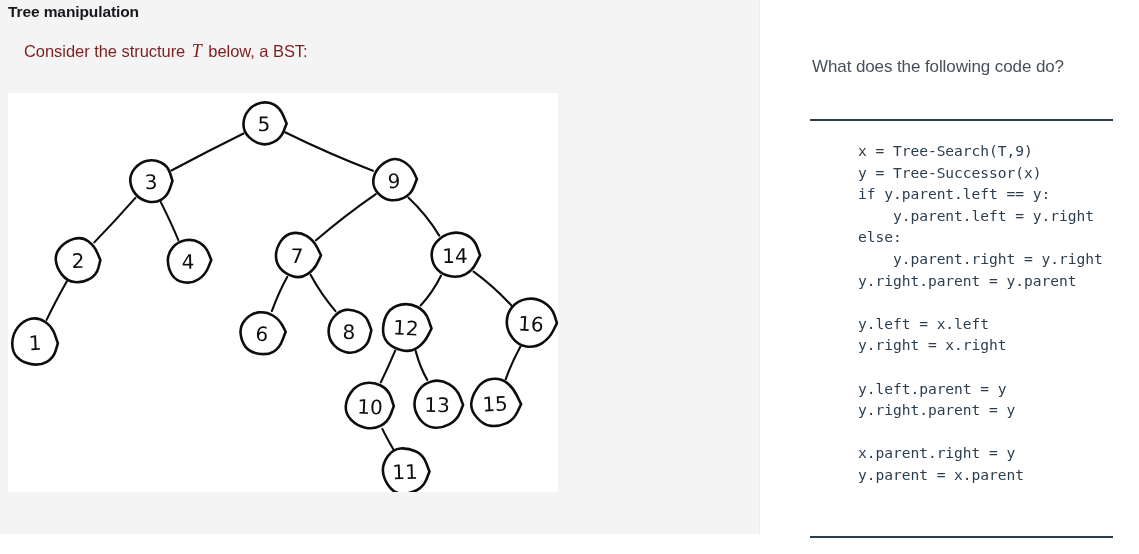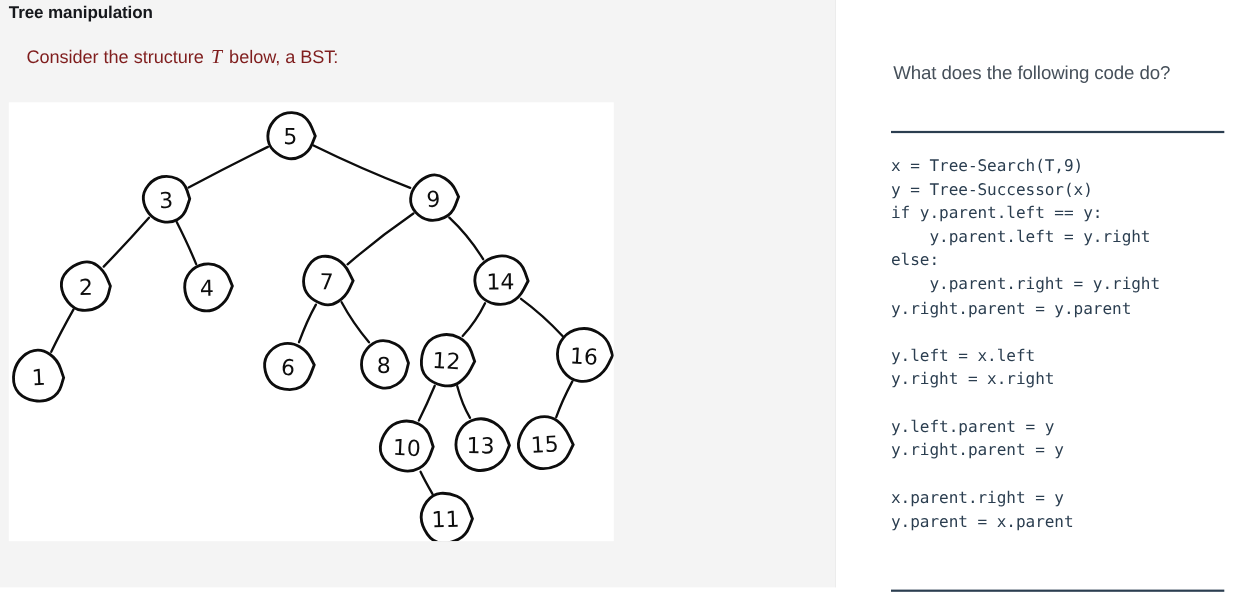--- a/index.html
+++ b/index.html
@@ -133,21 +133,21 @@
     position: absolute;
     left: 50px;
     top: 140px;
     font-family: "DejaVu Sans Mono", monospace;
     font-size: 14.6px;
     line-height: 21.6px;
     color: #2b3e50;
     white-space: pre;
     letter-spacing: -0.05px;
   }
-  .code-line { display: block; min-height: 21.6px; }
+  .code-line { display: block; min-height: 21.6px; margin-left: 48px; }
   .code-blank { display: block; height: 21.6px; }
 </style>
 </head>
 <body>
 
 <div id="left-panel">
 
   <div id="page-title">Tree manipulation</div>
 
   <div id="prompt-line">

